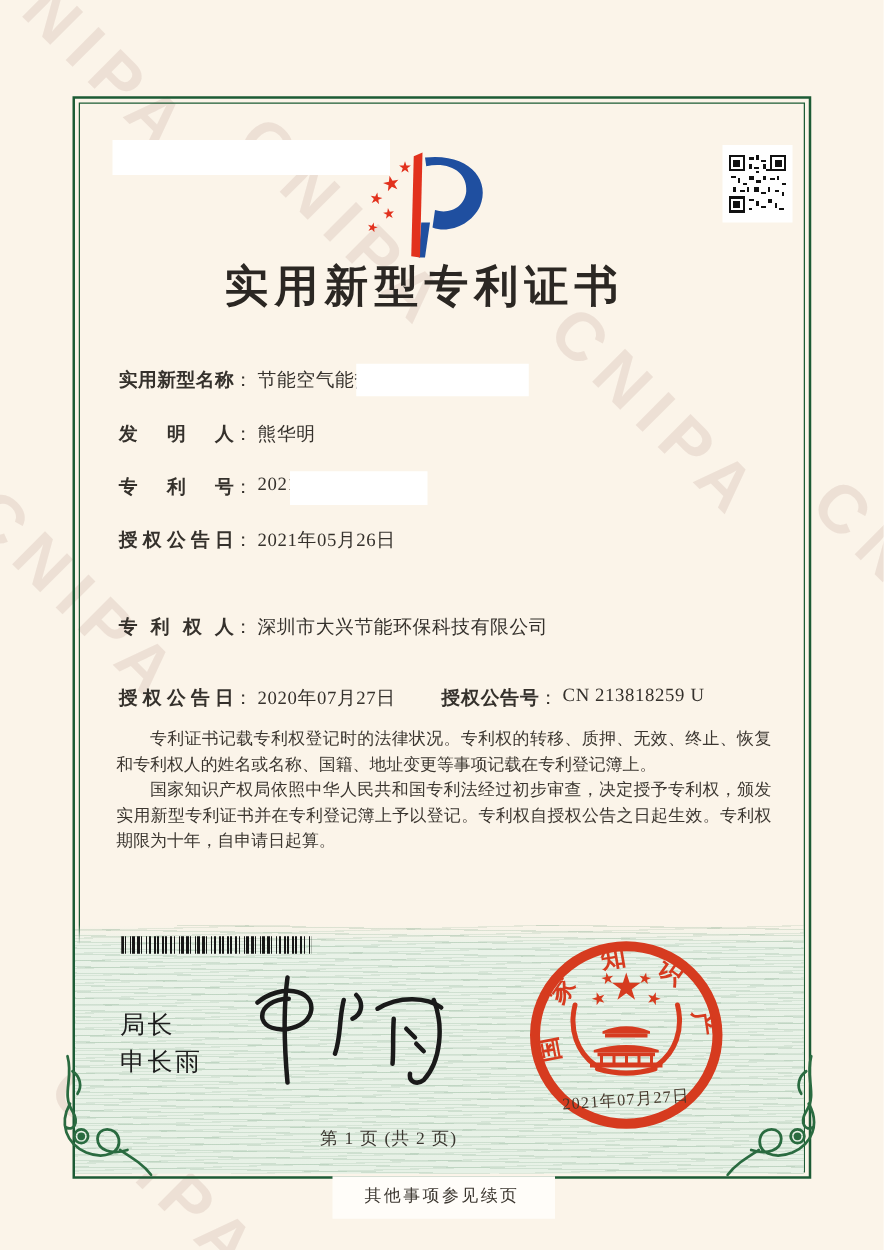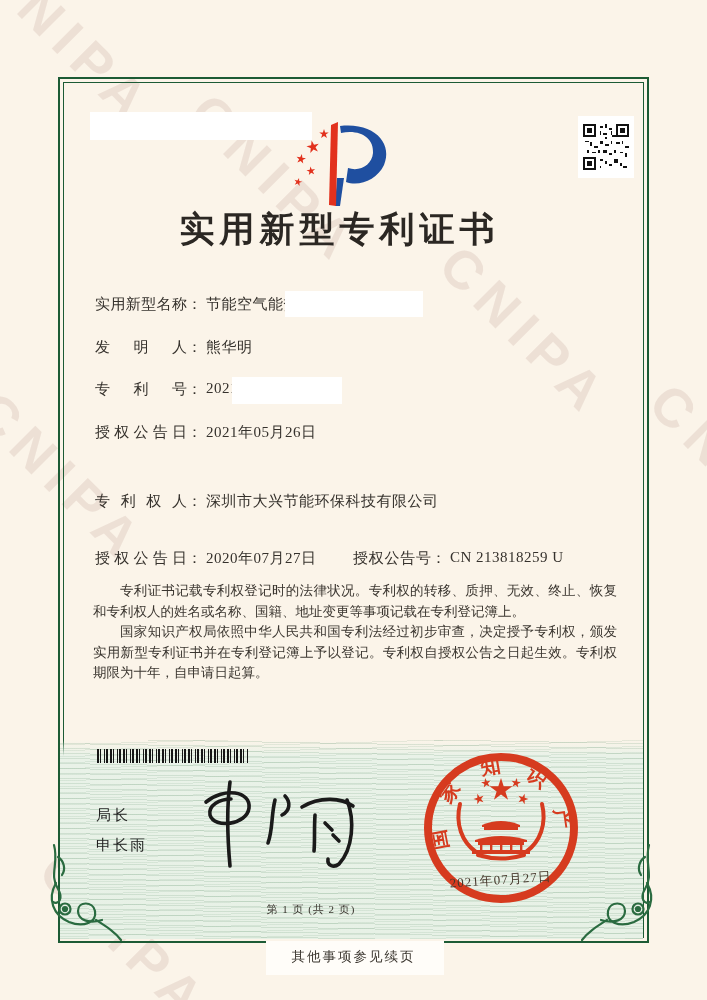--- a/index.html
+++ b/index.html
@@ -14,48 +14,48 @@
   #frame-inner{position:absolute;left:3px;top:3px;right:3px;bottom:3px;border:1px solid #1c5b35;}
   
   .redact{position:absolute;background:#ffffff;}
   #logo{position:absolute;left:285px;top:118px;width:115px;height:92px;}
   #qr-patch{position:absolute;left:578px;top:116px;width:56px;height:62px;background:#fff;}
   #qr{position:absolute;left:583px;top:122px;width:46px;height:50px;}
   #title{position:absolute;left:0;top:206px;width:679px;text-align:center;
          font-size:35px;font-weight:bold;letter-spacing:5px;color:#2b2723;}
   
   .row{position:absolute;left:95px;width:520px;height:22px;font-size:15px;color:#35312c;white-space:nowrap;}
-  .lbl{display:inline-block;width:92px;text-align:justify;text-align-last:justify;vertical-align:top;}
+  .lbl{display:inline-block;width:92px;text-align:justify;text-align-last:justify;vertical-align:top;font-weight:bold;}
   .col{display:inline-block;vertical-align:top;}
   .val{display:inline-block;margin-left:4px;letter-spacing:.5px;vertical-align:top;}
   .pair2{position:absolute;left:258px;top:0;}
   .pair2 .lbl{width:78px;}
   
   #body-text{position:absolute;left:93px;top:581px;width:524px;font-size:13.5px;line-height:20.5px;
              text-align:justify;color:#3b3630;}
   #body-text p{margin:0;text-indent:2em;}
   
   #band{position:absolute;left:60px;top:740px;width:583px;height:199px;
         background:
          repeating-linear-gradient(1deg, rgba(104,152,116,.20) 0 1px, rgba(0,0,0,0) 1px 5px),
          repeating-linear-gradient(-1.6deg, rgba(104,152,116,.14) 0 1px, rgba(0,0,0,0) 1px 6px),
          linear-gradient(180deg, rgba(233,242,232,0) 0, #e9f2e8 16px, #e7f1e6 100%);}
   #barcode{position:absolute;left:97px;top:749px;width:152px;height:14px;
         background:repeating-linear-gradient(90deg,#161616 0 2px,rgba(0,0,0,0) 2px 3px,
         #161616 3px 4px,rgba(0,0,0,0) 4px 7px,#161616 7px 8px,rgba(0,0,0,0) 8px 9px,
         #161616 9px 11px,rgba(0,0,0,0) 11px 13px);}
-  #signer-title,#signer-name{position:absolute;left:96px;font-size:15px;letter-spacing:2px;
+  #signer-title,#signer-name{position:absolute;left:96px;font-size:20px;letter-spacing:2px;
         font-family:"Liberation Sans","DejaVu Sans",sans-serif;color:#1d1d1d;text-align:center;}
   #signer-title{top:806px;} #signer-name{top:836px;}
   #signature{position:absolute;left:196px;top:772px;width:168px;height:106px;}
   #seal{position:absolute;left:420px;top:750px;width:162px;height:158px;}
   .flourish{position:absolute;width:78px;height:98px;}
   #flourish-left{left:44px;top:843px;}
   #flourish-right{left:581px;top:843px;transform:scaleX(-1);}
-  #page-info{position:absolute;left:0;top:902px;width:622px;text-align:center;font-size:11px;
+  #page-info{position:absolute;left:0;top:902px;width:622px;text-align:center;font-size:14px;
         letter-spacing:1px;color:#3a362f;}
   #note-patch{position:absolute;left:266px;top:941px;width:178px;height:34px;background:#fffdf9;}
   #continuation-note{position:absolute;left:0;top:948px;width:707px;text-align:center;
         font-size:13.5px;letter-spacing:2px;color:#3b362f;}
 </style>
 </head>
 <body>
 
 <div id="page">
 

